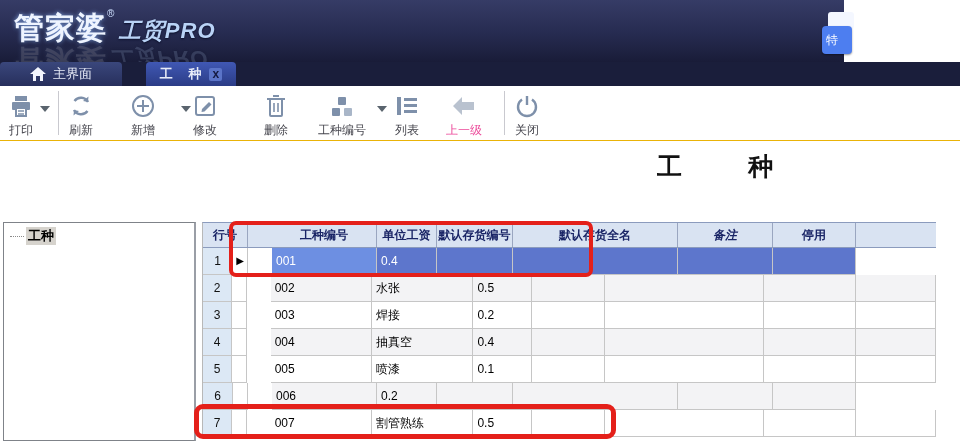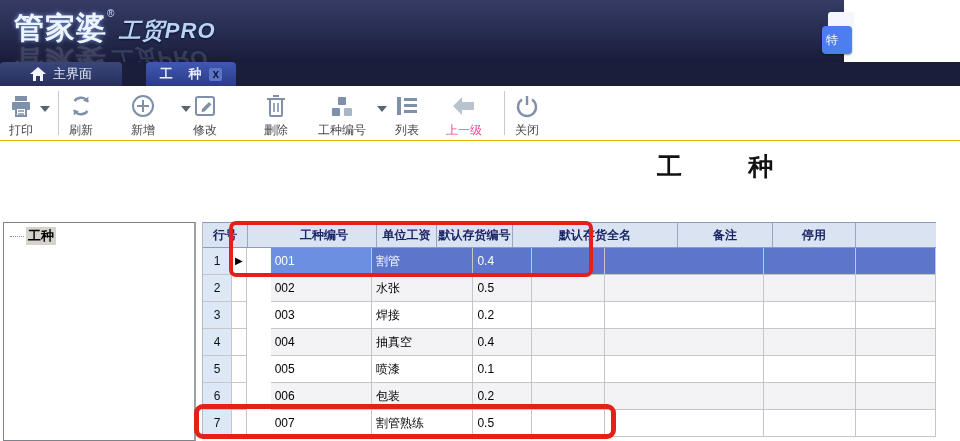--- a/index.html
+++ b/index.html
@@ -71,21 +71,21 @@
   .g-row.hdr .cell { justify-content:center; border-right:1px solid #9aa6c0; padding:0 2px; }
   .g-row.body .cell { border-bottom:1px solid #c6c6c6; }
   .c-rowno  { width:30px; justify-content:center; background:#dce8f5; color:#111; }
   .c-rownoh { width:45px; }
   .c-ind    { width:15px; padding:0; justify-content:center; background:#fff; }
   .c-code   { width:105px;margin-left:24px; }
   .c-name   { width:105px; }
   .c-wage   { width:60px; }
   .c-invc   { width:76px; }
   .c-invn   { width:165px; }
-  .c-rem    { width:95px; }
+  .c-rem    { width:95px;font-style:italic; }
   .c-stop   { width:83px; }
   .g-row.alt .cell:not(.c-rowno):not(.c-ind) { background:#f3f3f5;text-align:center; }
   .g-row.sel .cell:not(.c-rowno):not(.c-ind) { background:#5d76cc; color:#fff; }
   .g-row.sel .c-code { background:#6d8fe2 !important; }
   .ind-marker { font-size:10px; color:#000; line-height:1; }
 
   
   .anno { position:absolute; border:4px solid #e4201a; border-radius:7px; pointer-events:none; }
   .anno-1 { left:229px; top:221px; width:364px; height:56px; }
   .anno-2 { left:194px; top:404px; width:422px; height:35px; border-width:5px; border-radius:9px; }
@@ -256,21 +256,20 @@
       <div class="cell c-rem">备注</div>
       <div class="cell c-stop">停用</div>
     </div>
 
     <div class="g-row body sel">
       <div class="cell c-rowno">1</div>
       <div class="cell c-ind">
           <span class="ind-marker">▶</span>
         </div>
       <div class="cell c-code">001</div>
-      <div class="cell c-name">割管</div>
       <div class="cell c-wage">0.4</div>
       <div class="cell c-invc"></div>
       <div class="cell c-invn"></div>
       <div class="cell c-rem"></div>
       <div class="cell c-stop"></div>
     </div>
 
     <div class="g-row body alt">
       <div class="cell c-rowno">2</div>
       <div class="cell c-ind"></div>
@@ -316,21 +315,20 @@
       <div class="cell c-invc"></div>
       <div class="cell c-invn"></div>
       <div class="cell c-rem"></div>
       <div class="cell c-stop"></div>
     </div>
 
     <div class="g-row body alt">
       <div class="cell c-rowno">6</div>
       <div class="cell c-ind"></div>
       <div class="cell c-code">006</div>
-      <div class="cell c-name">包装</div>
       <div class="cell c-wage">0.2</div>
       <div class="cell c-invc"></div>
       <div class="cell c-invn"></div>
       <div class="cell c-rem"></div>
       <div class="cell c-stop"></div>
     </div>
 
     <div class="g-row body">
       <div class="cell c-rowno">7</div>
       <div class="cell c-ind"></div>

